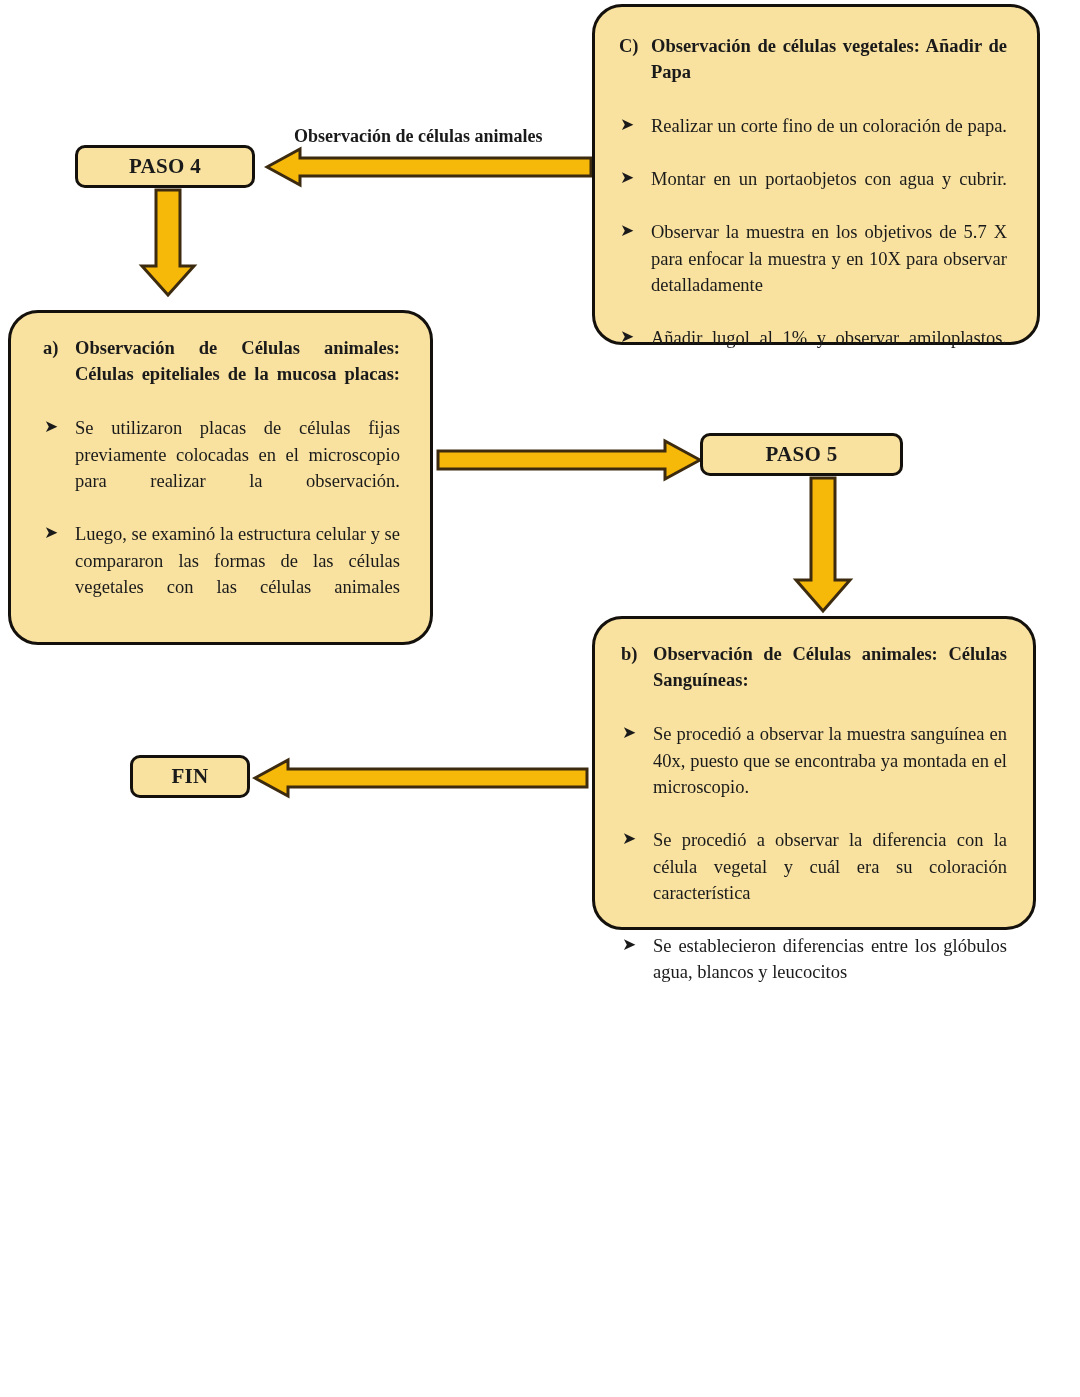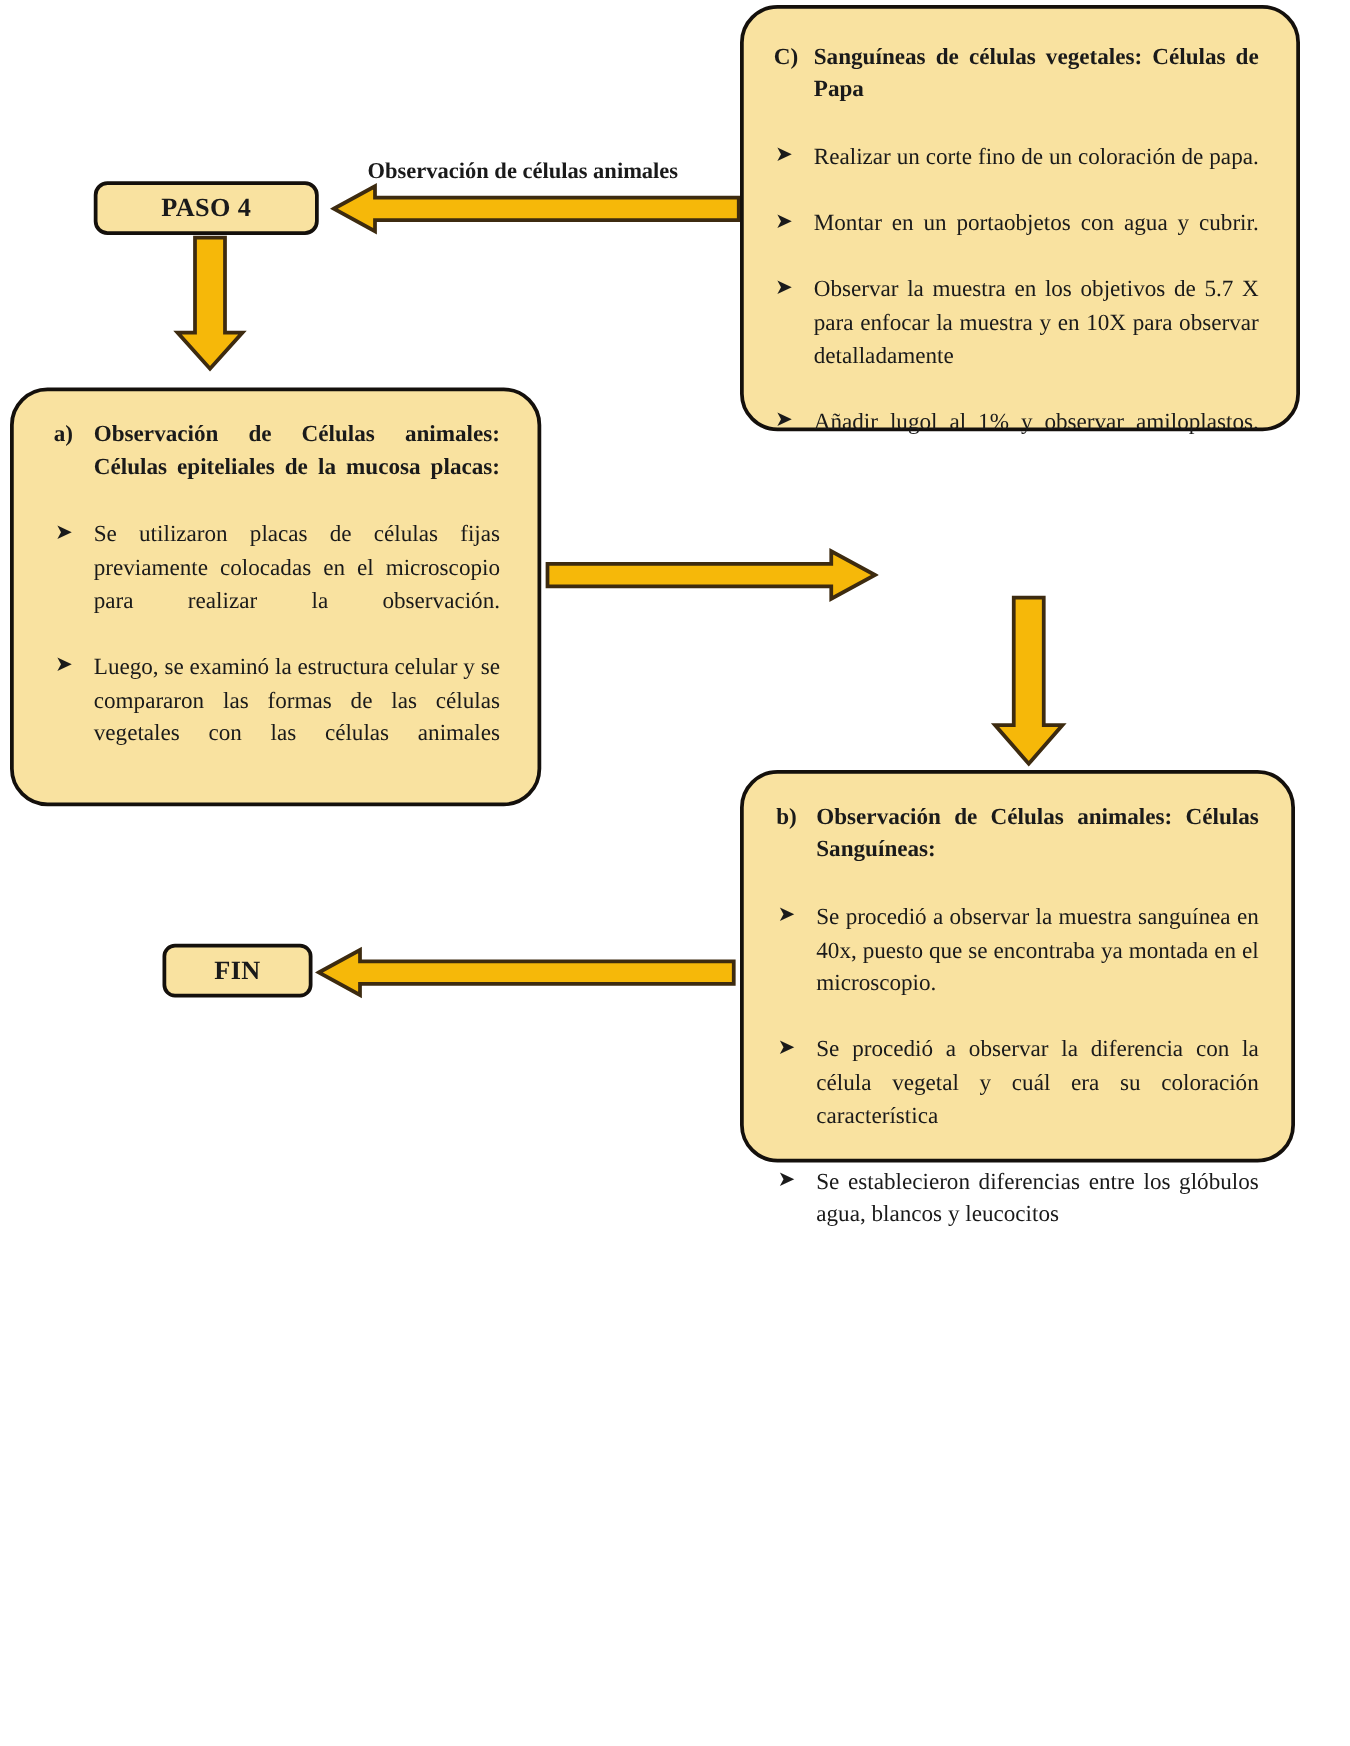--- a/index.html
+++ b/index.html
@@ -123,21 +123,21 @@
 </style>
 </head>
 <body>
 
 <div id="canvas">
 
   <div class="box" style="left:592px; top:4px; width:448px; height:341px;">
     <div class="content" style="padding-top:26px;">
       <p class="heading">
         <span class="marker">C)</span>
-        <span class="htext">Sanguíneas de células vegetales: Células de Papa</span>
+        <span class="htext">Observación de células vegetales: Añadir de Papa</span>
       </p>
       <p class="bullet">
         <span class="marker">➤</span>
         <span class="btext">Realizar un corte fino de un coloración de papa.</span>
       </p>
       <p class="bullet">
         <span class="marker">➤</span>
         <span class="btext">Montar en un portaobjetos con agua y cubrir.</span>
       </p>
       <p class="bullet">
@@ -152,21 +152,21 @@
   </div>
 
   <div class="caption" style="left:294px; top:126px;">Observación de células animales</div>
 
   <div class="arrow" style="left:264px; top:146px; width:330px; height:42px;">
     <svg width="330" height="42" viewBox="0 0 330 42">
       <polygon points="3,21 36,3 36,12 327,12 327,30 36,30 36,39" fill="#F6B809" stroke="#3d2b10" stroke-width="3" stroke-linejoin="miter"></polygon>
     </svg>
   </div>
 
-  <div class="box box-sm step-center" style="left:75px; top:145px; width:180px; height:43px;border-radius:11px;">
+  <div class="box box-sm step-center" style="left:75px; top:145px; width:180px; height:43px;">
     <span class="step-label">PASO 4</span>
   </div>
 
   <div class="arrow" style="left:138px; top:188px; width:60px; height:110px;">
     <svg width="60" height="110" viewBox="0 0 60 110">
       <polygon points="18,2 42,2 42,78 56,78 30,107 4,78 18,78" fill="#F6B809" stroke="#3d2b10" stroke-width="3" stroke-linejoin="miter"></polygon>
     </svg>
   </div>
 
   <div class="box" style="left:8px; top:310px; width:425px; height:335px;">
@@ -185,20 +185,23 @@
       </p>
     </div>
   </div>
 
   <div class="arrow" style="left:435px; top:437px; width:268px; height:46px;">
     <svg width="268" height="46" viewBox="0 0 268 46">
       <polygon points="265,23 230,4 230,14 3,14 3,32 230,32 230,42" fill="#F6B809" stroke="#3d2b10" stroke-width="3" stroke-linejoin="miter"></polygon>
     </svg>
   </div>
 
+  <div class="box box-sm step-center" style="left:700px; top:433px; width:203px; height:43px;">
+    <span class="step-label">PASO 5</span>
+  </div>
 
   <div class="arrow" style="left:792px; top:476px; width:62px; height:138px;">
     <svg width="62" height="138" viewBox="0 0 62 138">
       <polygon points="19,2 43,2 43,104 58,104 31,135 4,104 19,104" fill="#F6B809" stroke="#3d2b10" stroke-width="3" stroke-linejoin="miter"></polygon>
     </svg>
   </div>
 
   <div class="box" style="left:592px; top:616px; width:444px; height:314px;">
     <div class="content" style="padding:22px 26px 14px 58px;">
       <p class="heading">

